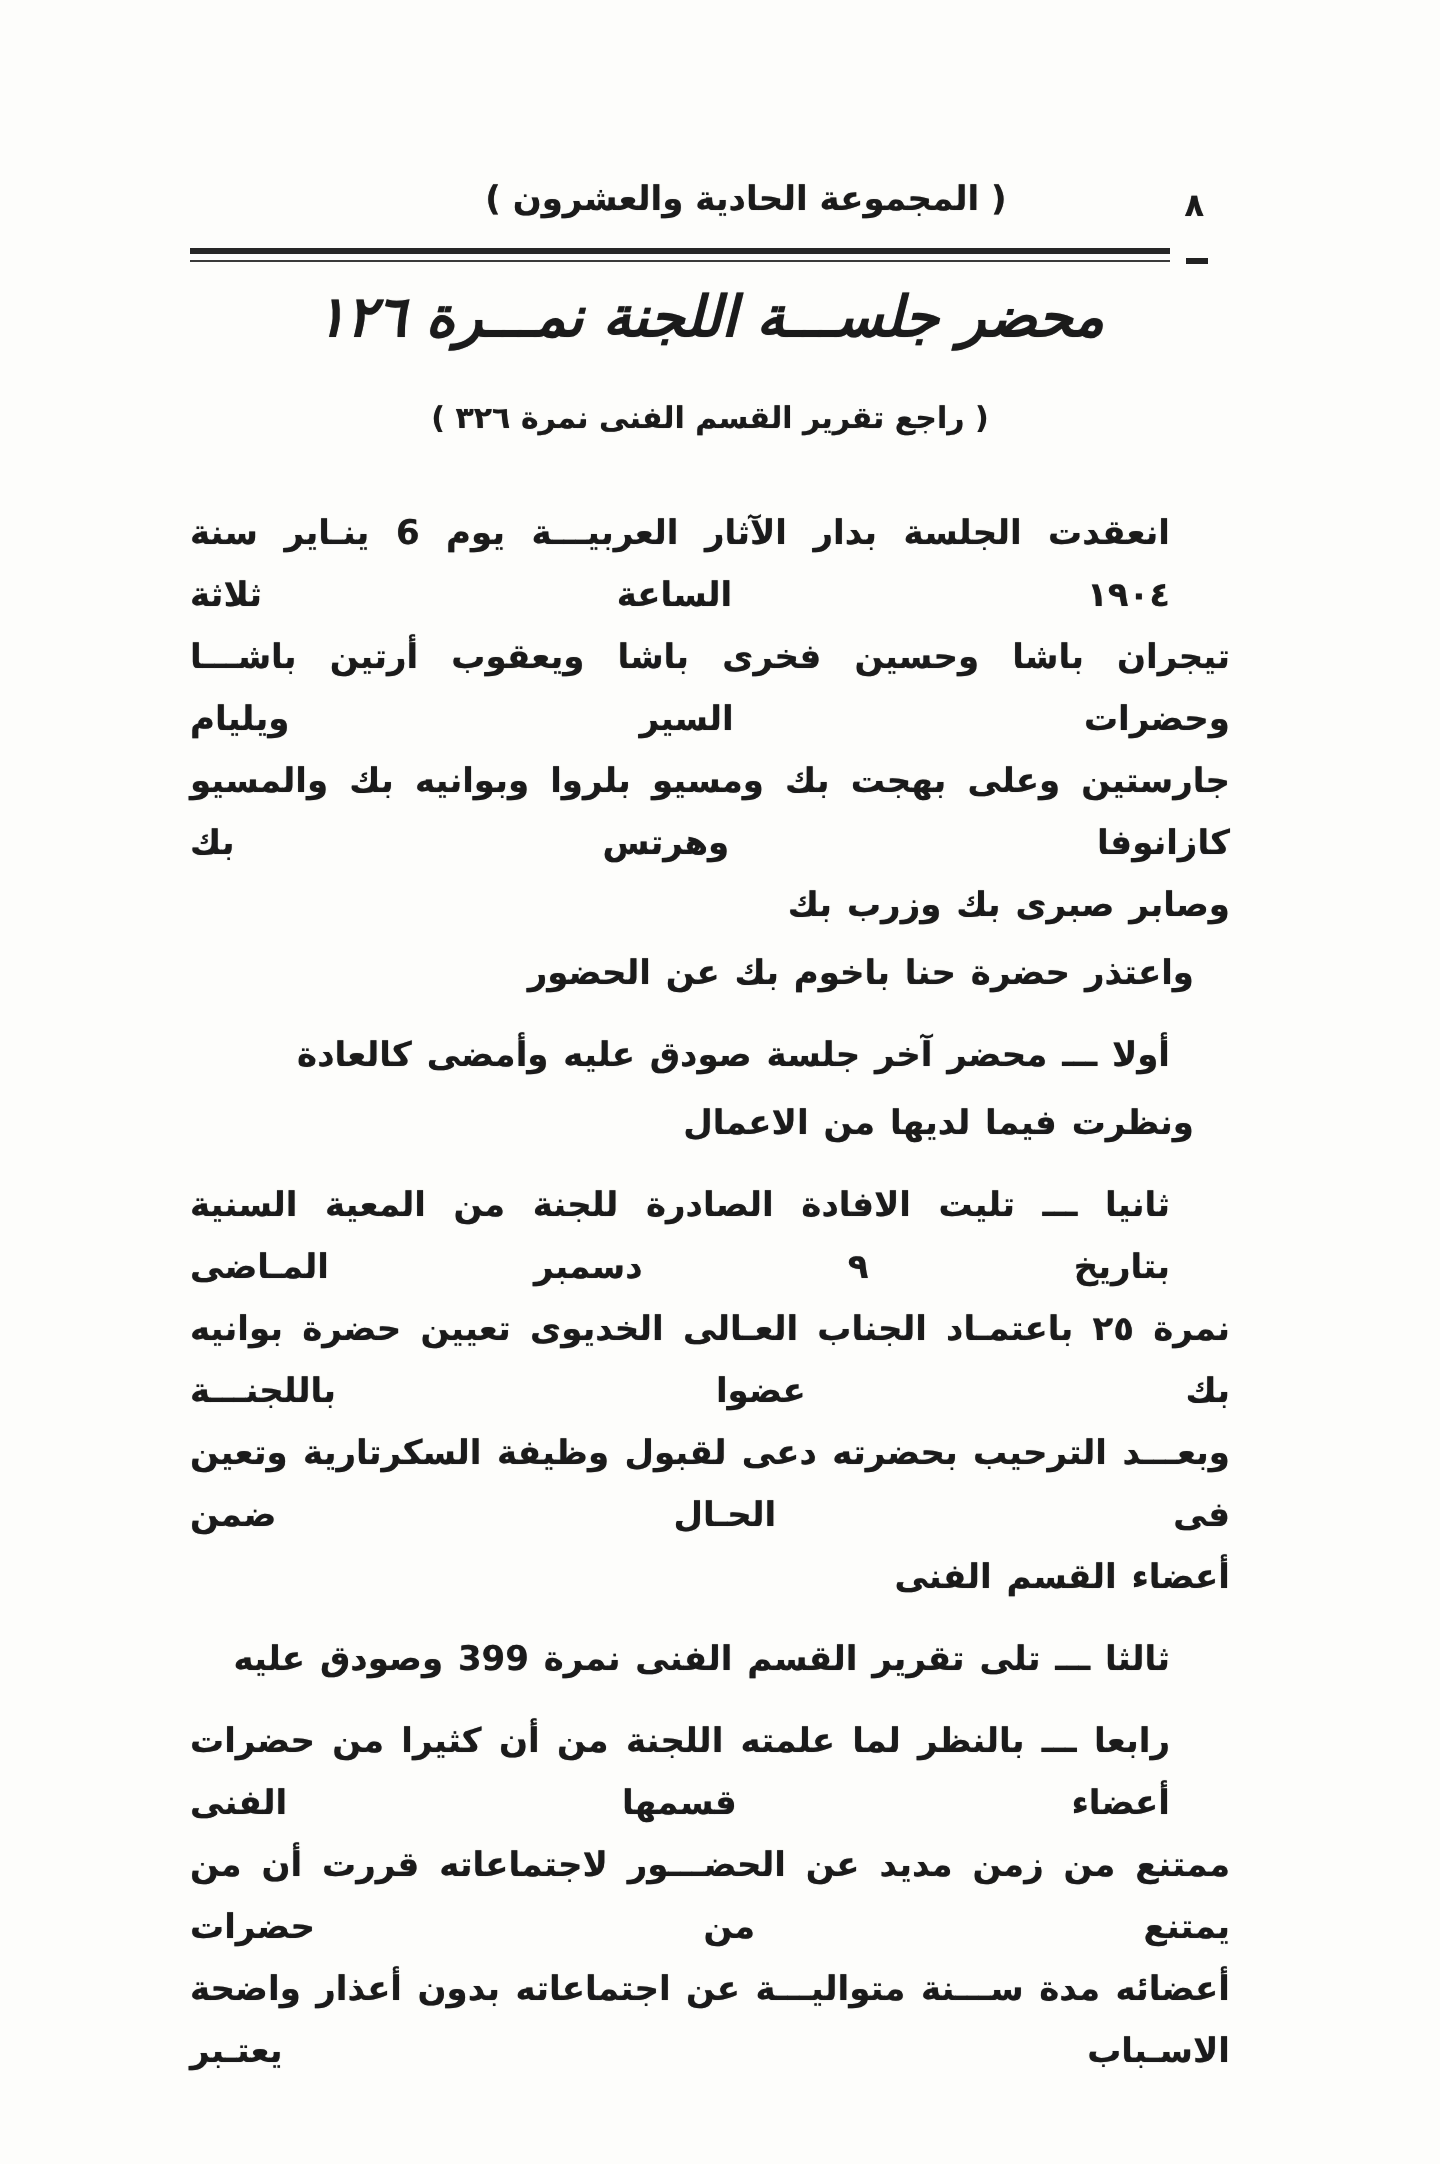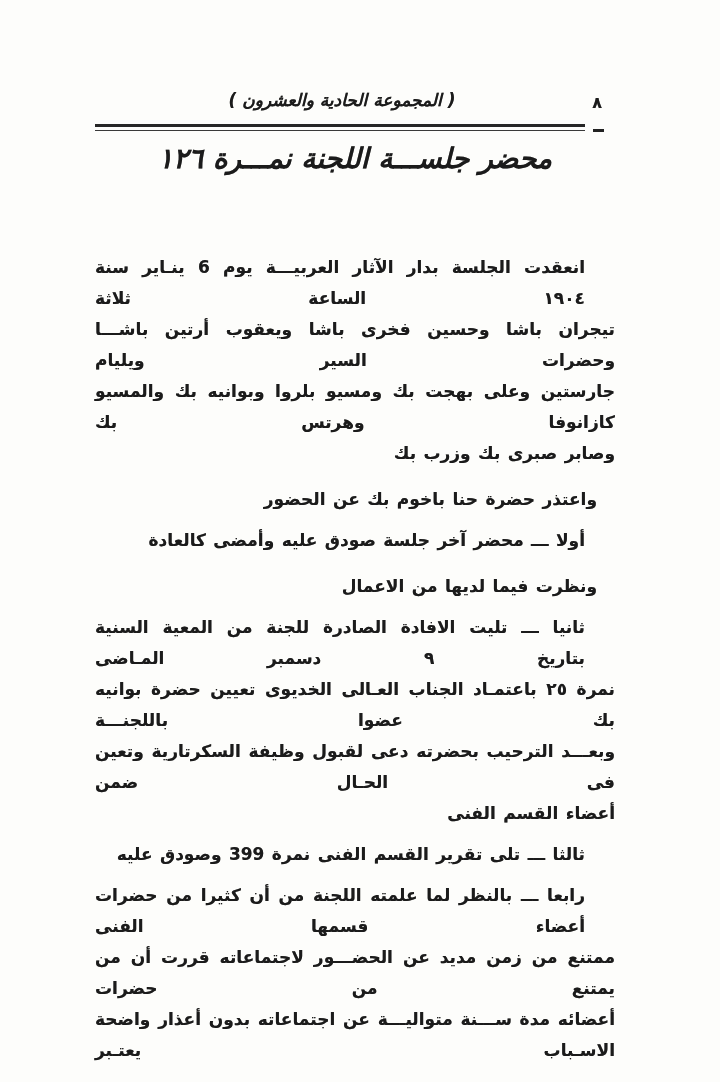--- a/index.html
+++ b/index.html
@@ -8,21 +8,21 @@
     width:720px;height:1082px;
     background:#fdfdfb;
     font-family:"DejaVu Sans", sans-serif;
     color:#1b1b1b;
     direction:rtl;
     overflow:hidden;
     box-sizing:border-box;
   }
   .ink{color:#1b1b1b;text-shadow:0 0 .4px rgba(20,20,20,.55);}
   
-  .hdr{position:absolute;top:90px;left:82px;width:520px;font-style:italic;}
+  .hdr{position:absolute;top:90px;left:113px;width:520px;}
   .collection{
     text-align:center;font-size:17px;font-weight:700;letter-spacing:0;
   }
   .pagenum{
     position:absolute;top:93px;right:118px;
     font-size:16px;font-weight:700;
   }
   .rule{
     position:absolute;top:124px;left:95px;width:490px;height:3px;
     border-top:3px solid #262626;border-bottom:1px solid #3a3a3a;
@@ -39,40 +39,41 @@
     position:absolute;top:200px;left:95px;width:520px;
     text-align:center;font-size:15px;font-weight:700;
   }
   
   .body-text{
     position:absolute;top:252px;left:95px;width:520px;
     font-size:17px;font-weight:700;line-height:31px;
     word-spacing:1.5px;
   }
   .para{margin:0;}
-  .para.gap-sm{margin-top:15px;}
+  .para.gap-sm{margin-top:3px;}
   .para.gap-md{margin-top:10px;}
   .ln{text-align:right;}
   .jl{text-align:justify;text-align-last:justify;}
   .fl{padding-right:30px;}   
   .fl2{padding-right:18px;}  
 </style>
 </head>
 <body>
 
 <div class="page">
 
   <div class="hdr">
     <div class="collection ink">( المجموعة الحادية والعشرون )</div>
   </div>
   <div class="pagenum ink">٨</div>
   <div class="rule"></div>
   <div class="stray-dash"></div>
 
   <h1 class="doc-title ink">محضر جلســـة اللجنة نمـــرة ١٢٦</h1>
+  <div class="doc-subtitle ink">( راجع تقرير القسم الفنى نمرة ٣٢٦ )</div>
 
   <div class="body-text ink">
 
     <div class="para">
       <div class="ln jl fl">انعقدت الجلسة بدار الآثار العربيـــة يوم 6 ينـاير سنة ١٩٠٤ الساعة ثلاثة</div>
       <div class="ln jl">تيجران باشا وحسين فخرى باشا ويعقوب أرتين باشـــا وحضرات السير ويليام</div>
       <div class="ln jl">جارستين وعلى بهجت بك ومسيو بلروا وبوانيه بك والمسيو كازانوفا وهرتس بك</div>
       <div class="ln">وصابر صبرى بك وزرب بك</div>
     </div>
 

